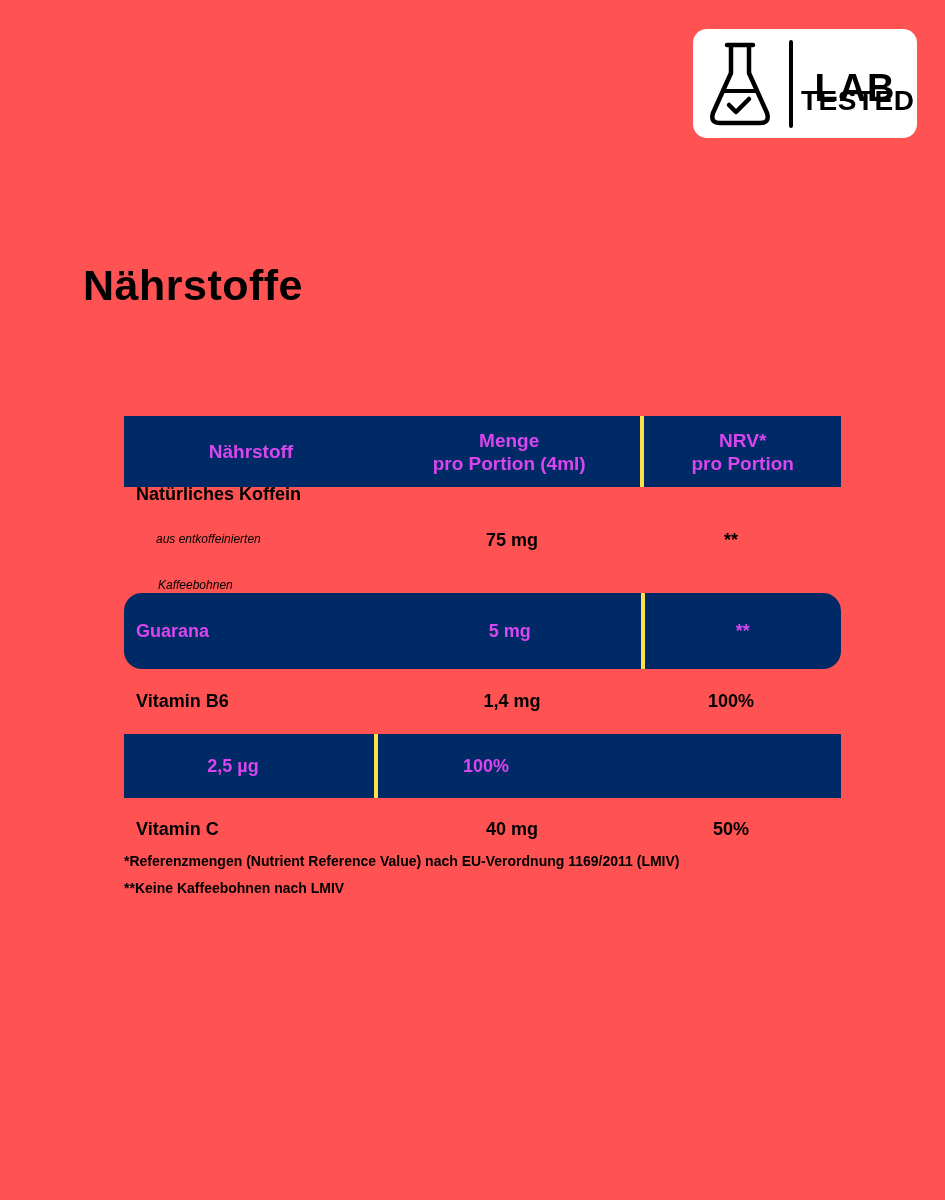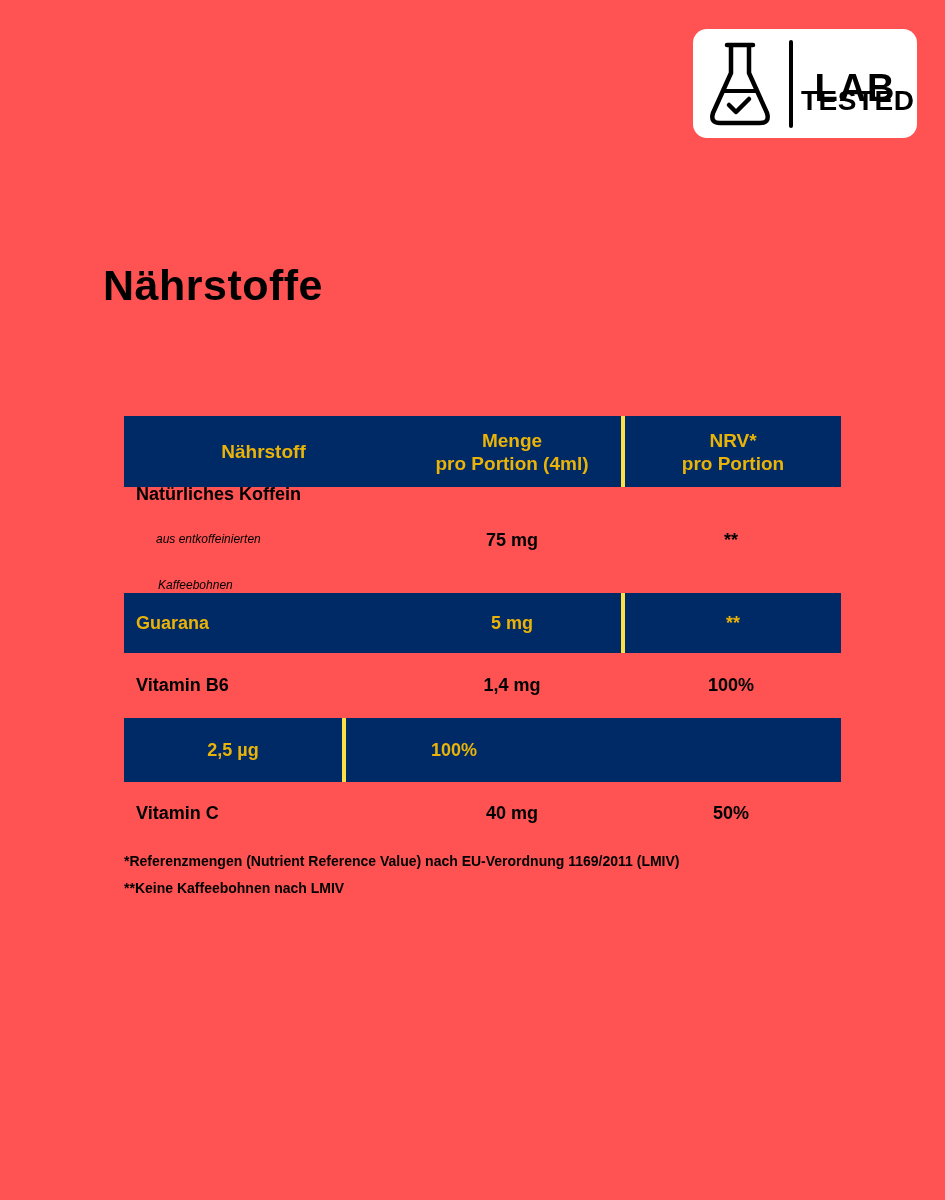--- a/index.html
+++ b/index.html
@@ -13,38 +13,38 @@
   .badge {
     position:absolute; left:693px; top:29px; width:224px; height:109px;
     background:#fff; border-radius:14px;
   }
   .badge .flask { position:absolute; left:14px; top:10px; width:66px; height:90px; }
   .badge .divider { position:absolute; left:96px; top:11px; width:4px; height:88px; background:#000; border-radius:2px; }
   .badge .lab { position:absolute; left:108px; top:40px; width:108px; text-align:center; font-weight:900; font-size:38px; line-height:38px; letter-spacing:1px; }
   .badge .tested { position:absolute; left:108px; top:61px; width:108px; text-align:center; font-weight:900; font-size:28px; line-height:22px; letter-spacing:0.5px; }
 
   .title {
-    position:absolute; left:103px; top:259px;
+    position:absolute; left:83px; top:259px;
     font-size:43px; font-weight:900; letter-spacing:0.5px; line-height:52px;
   }
 
   .table { position:absolute; left:124px; top:416px; width:717px; }
   .row { display:flex; position:relative; }
-  .row.navy { background:#002A66; color:#eab308; }
+  .row.navy { background:#002A66; color:#d946ef;gap:32px; }
   .cell { box-sizing:border-box; display:flex; align-items:center; font-weight:700; font-size:18px; }
   .c1 { width:279px; padding-left:12px; }
   .c2 { width:218px; justify-content:center; }
   .c3 { width:220px; justify-content:center; }
   .row.header .cell { justify-content:center; text-align:center; font-size:19px; line-height:23px; padding-left:0; flex-direction:column; }
   .row.navy .c3 { border-left:4px solid #fde047; }
   .row.header .c1 { padding-left:0; }
 
   .r-header { height:71px; }
   .r-koffein { height:106px; }
-  .r-guarana { height:60px; }
+  .r-guarana { height:76px;border-radius:18px; }
   .r-b6 { height:65px; }
   .r-b12 { height:64px; }
   .r-c { height:63px; }
 
   .koffein-name { flex-direction:column; align-items:flex-start; justify-content:center;gap:19px; }
   .koffein-name .main { font-weight:700; font-size:18px; line-height:26px; }
   .koffein-name .sub { font-weight:400; font-style:italic; font-size:12px; line-height:27px; padding-left:20px; }
   .koffein-name .sub2 { padding-left:22px; }
 
   .footnotes { position:absolute; left:124px; top:848px; width:700px; font-weight:700; font-size:14px; line-height:27px; }

